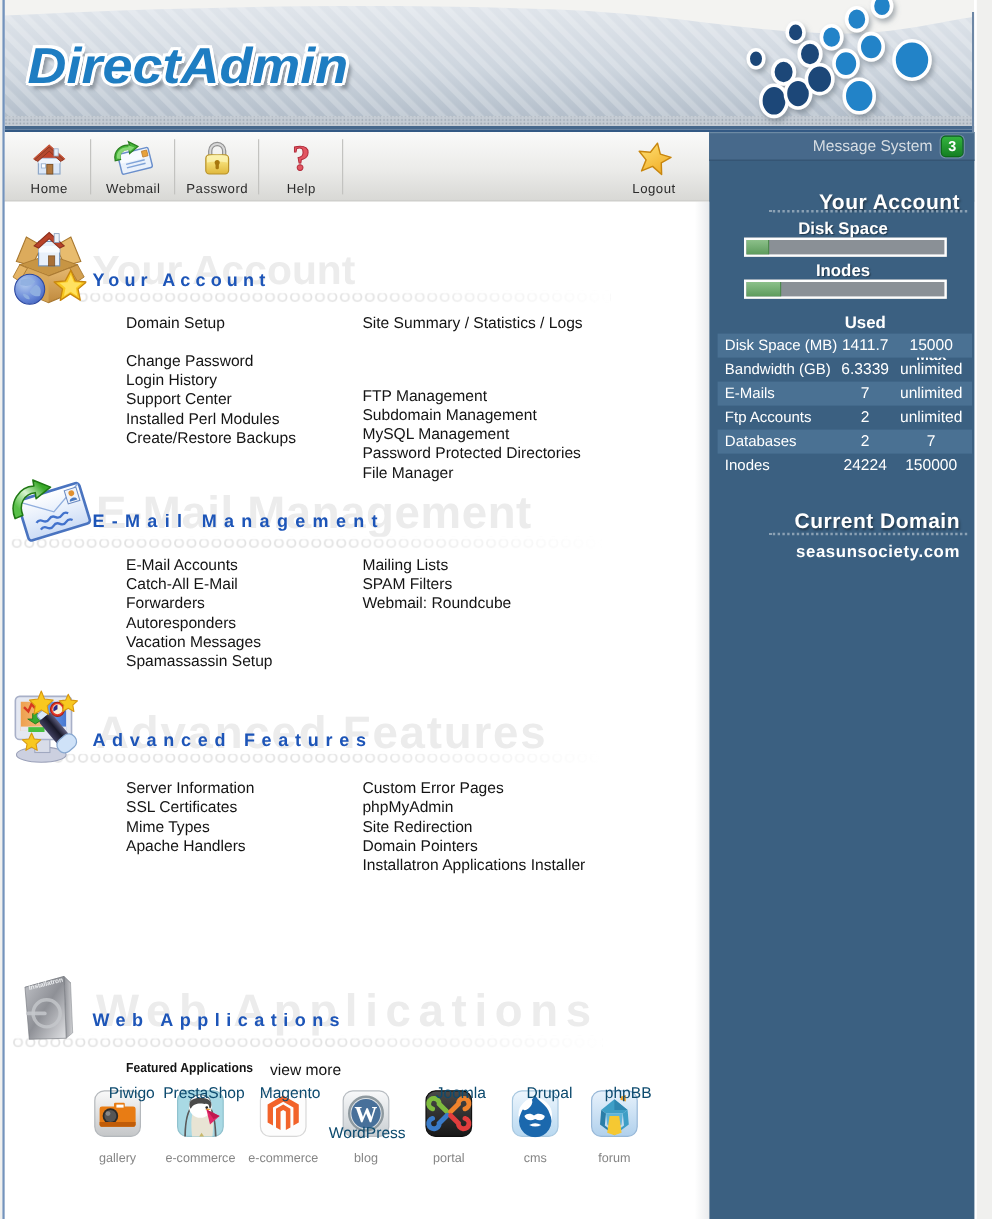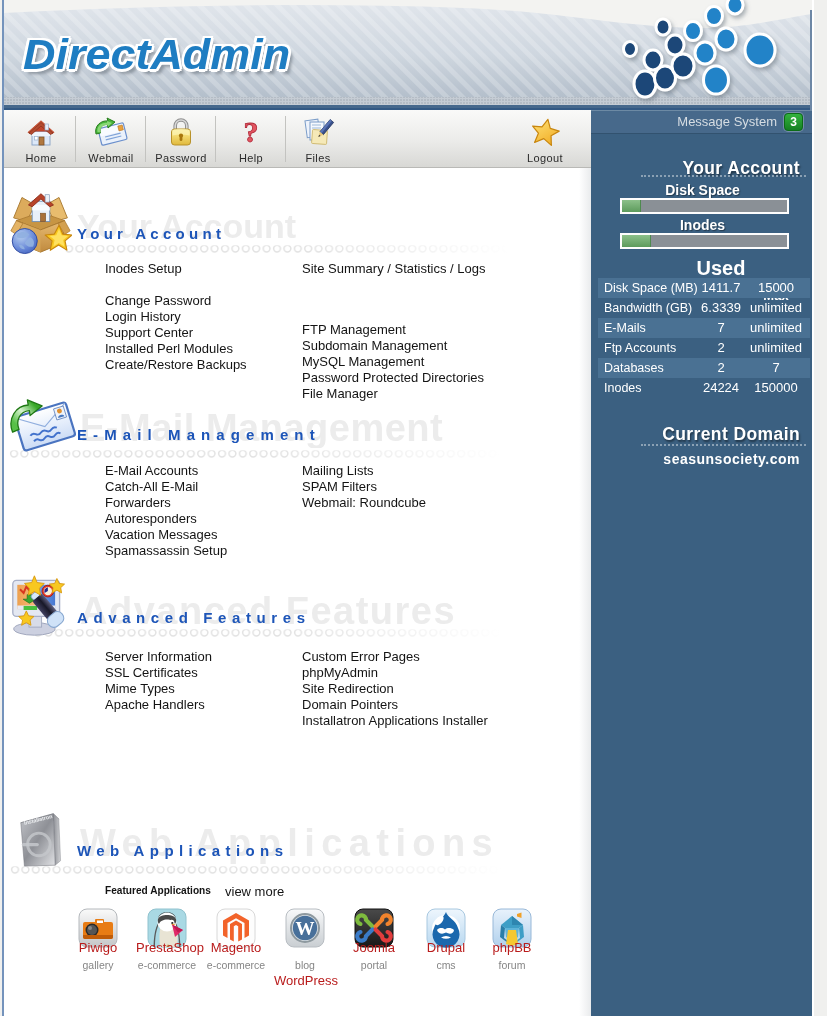--- a/index.html
+++ b/index.html
@@ -29,21 +29,21 @@
   .usg.lt{background:#4a7193;}
   .usg .l{position:absolute;left:6px;font-size:12.5px;}
   .usg .u{position:absolute;left:83px;width:80px;text-align:center;}
   .usg .m{position:absolute;left:146px;width:64px;text-align:center;}
   
   #content{position:absolute;left:0;top:168px;width:587px;height:848px;background:#fff;}
   .wm{position:absolute;font-size:34px;line-height:34px;font-weight:bold;color:#ececec;white-space:nowrap;}
   .stitle{position:absolute;font-size:15px;line-height:15px;font-weight:bold;color:#1d55b8;white-space:nowrap;}
   .lnk{position:absolute;font-size:13px;color:#141414;white-space:nowrap;line-height:16px;}
   .scallop{position:absolute;height:10px;}
-  .an{position:absolute;top:940px;width:62px;text-align:center;font-size:13px;color:#b91c1c;}
+  .an{position:absolute;top:903px;width:62px;text-align:right;font-size:13px;color:#0c4a6e;}
   .ac{position:absolute;top:959px;width:62px;text-align:center;font-size:10.5px;color:#858585;}
 </style>
 </head>
 <body>
 <div id="page">
   <div id="header">
     <svg width="808" height="110">
       <defs>
         <linearGradient id="bandg" x1="0" y1="0" x2="0" y2="1">
           <stop offset="0" stop-color="#e0e5eb"></stop>
@@ -145,37 +145,20 @@
       </svg></span>
         <span class="lb">Password</span>
       </div>
     <div class="titem" style="left:212px">
         <span class="ic">
       <svg width="34" height="34" viewBox="0 0 34 34">
         <text x="17" y="26" font-family="Liberation Serif" font-size="30" font-weight="bold" fill="#e25560" stroke="#b02838" stroke-width="0.8" text-anchor="middle">?</text>
       </svg></span>
         <span class="lb">Help</span>
       </div>
-    <div class="titem" style="left:279px">
-        <span class="ic">
-      <svg width="36" height="34" viewBox="0 0 36 34">
-        <rect x="6" y="4" width="13" height="17" fill="#eef3fb" stroke="#7a9cc8" stroke-width="1" transform="rotate(-8 12 12)"></rect>
-        <rect x="10" y="6" width="14" height="18" fill="#f6f9fe" stroke="#7a9cc8" stroke-width="1"></rect>
-        <line x1="12" y1="9" x2="21" y2="9" stroke="#9db8d8" stroke-width="1"></line>
-        <line x1="12" y1="12" x2="21" y2="12" stroke="#9db8d8" stroke-width="1"></line>
-        <rect x="12" y="14" width="15" height="14" rx="1" fill="#f5e9b8" stroke="#c8b060" stroke-width="0.8" transform="rotate(4 20 21)"></rect>
-        <g transform="rotate(40 24 14)">
-          <rect x="22" y="2" width="4.5" height="16" fill="#38508c" stroke="#202f58" stroke-width="0.7"></rect>
-          <rect x="22" y="2" width="2.2" height="16" fill="#5a74b4"></rect>
-          <polygon points="22,18 26.5,18 24.2,23" fill="#e8c87a"></polygon>
-          <polygon points="23.4,20.8 25.2,20.8 24.2,23" fill="#3a3a3a"></polygon>
-        </g>
-      </svg></span>
-        <span class="lb">Files</span>
-      </div>
     <div class="titem" style="left:506px">
         <span class="ic">
       <svg width="36" height="34" viewBox="0 0 36 34">
         <defs>
               <linearGradient id="starg" x1="0" y1="0" x2="1" y2="1">
           <stop offset="0" stop-color="#ffe47a"></stop>
                 <stop offset="1" stop-color="#f0a81e"></stop>
         </linearGradient>
             </defs>
         <path d="M18,3 L22.2,11.4 L31.5,12.2 L24.5,18.4 L26.8,27.8 L18,22.8 L9.8,28.4 L11.6,18.6 L4.5,12.8 L13.8,11.6 Z" fill="url(#starg)" stroke="#c8860e" stroke-width="1.2" stroke-linejoin="round" transform="rotate(12 18 17)"></path>
@@ -193,21 +176,21 @@
     <div class="sb-dots" style="top:65px;"></div>
     <div class="bar-label" style="top:72px;">Disk Space</div>
     <div class="pbar" style="top:88px;">
         <div class="pfill" style="width:18px;"></div>
       </div>
     <div class="bar-label" style="top:107px;">Inodes</div>
     <div class="pbar" style="top:123px;">
         <div class="pfill" style="width:28px;"></div>
       </div>
     <div class="usg" style="top:148px;">
-        <span class="u" style="font-weight:bold;font-size:20px;">Used</span>
+        <span class="u" style="font-weight:bold;font-size:14px;">Used</span>
         <span class="m" style="font-weight:bold;font-size:13px;margin-top:28px;">Max</span>
       </div>
     <div class="usg lt" style="top:168px;">
         <span class="l">Disk Space (MB)</span>
         <span class="u">1411.7</span>
         <span class="m">15000</span>
       </div>
     <div class="usg" style="top:188px;">
         <span class="l">Bandwidth (GB)</span>
         <span class="u">6.3339</span>
@@ -283,21 +266,21 @@
       <rect x="34" y="25" width="5.5" height="9" fill="#a87038" stroke="#7d5226" stroke-width="0.7"></rect>
       <polygon points="8,33 34,43 60,33 58,57 34,67 10,57" fill="url(#boxg)" stroke="#a87830" stroke-width="1"></polygon>
       <polygon points="34,43 34,67 10,57 8,33" fill="#d8a85a" opacity="0.75"></polygon>
       <polygon points="8,33 2,44 8,48 15,36" fill="#e5b465" stroke="#a87830" stroke-width="0.8"></polygon>
       <polygon points="60,33 66,44 60,48 53,36" fill="#d3a050" stroke="#a87830" stroke-width="0.8"></polygon>
       <circle cx="17" cy="55" r="13.5" fill="url(#globeg)" stroke="#2c48a0" stroke-width="1"></circle>
       <path d="M9,47 C13,44.5 19,44.5 22,48 C19,52 13,53 8.5,51 Z M23,51 C27,53 28,57 26,61 C22,62 18,60 17,57 C19,54 21,52 23,51 Z M11,59 C14,59 17,61 17,64 C14,64 11,62 11,59 Z" fill="#90b0e0" opacity="0.95"></path>
       <path d="M54,38 L58,47.5 L68,48.5 L60.5,54.8 L62.5,64.8 L53.5,59.2 L44.5,65 L46.5,54.8 L39,48.5 L49,47.5 Z" fill="#f8c820" stroke="#c8860e" stroke-width="1.2" stroke-linejoin="round"></path>
       <path d="M54,42 L56.8,48.8 L63.8,49.5 L58.5,54 L59.8,61 L53.8,57.2 L47.8,61 L49.2,54 L44,49.5 L51,48.8 Z" fill="#ffe160"></path>
     </svg></span>
-  <div class="lnk" style="left:101px;top:261px;">Inodes Setup</div>
+  <div class="lnk" style="left:101px;top:261px;">Domain Setup</div>
   <div class="lnk" style="left:298px;top:261px;">Site Summary / Statistics / Logs</div>
   <div class="lnk" style="left:101px;top:293px;">Change Password<br>Login History<br>Support Center<br>Installed Perl Modules<br>Create/Restore Backups</div>
   <div class="lnk" style="left:298px;top:293px;margin-top:29px;">FTP Management<br>Subdomain Management<br>MySQL Management<br>Password Protected Directories<br>File Manager</div>
 
   <div class="wm" style="left:76px;top:409px;font-size:38px;line-height:38px;letter-spacing:0.5px;">E-Mail Management</div>
   <div class="stitle" style="left:73px;top:427px;letter-spacing:6.1px;">E-Mail Management</div>
   <div class="scallop" style="left:5px;top:444px;"><svg width="492" height="10">
         <rect width="492" height="10" fill="url(#ringpat)"></rect>
         <rect width="492" height="10" fill="url(#fadeg)"></rect>
       </svg></div>

